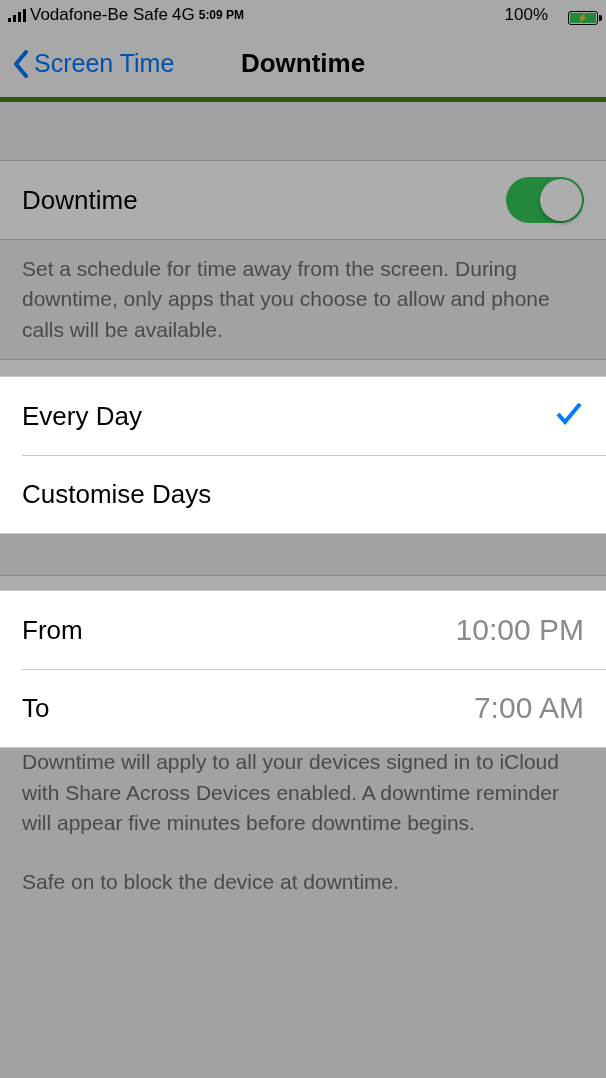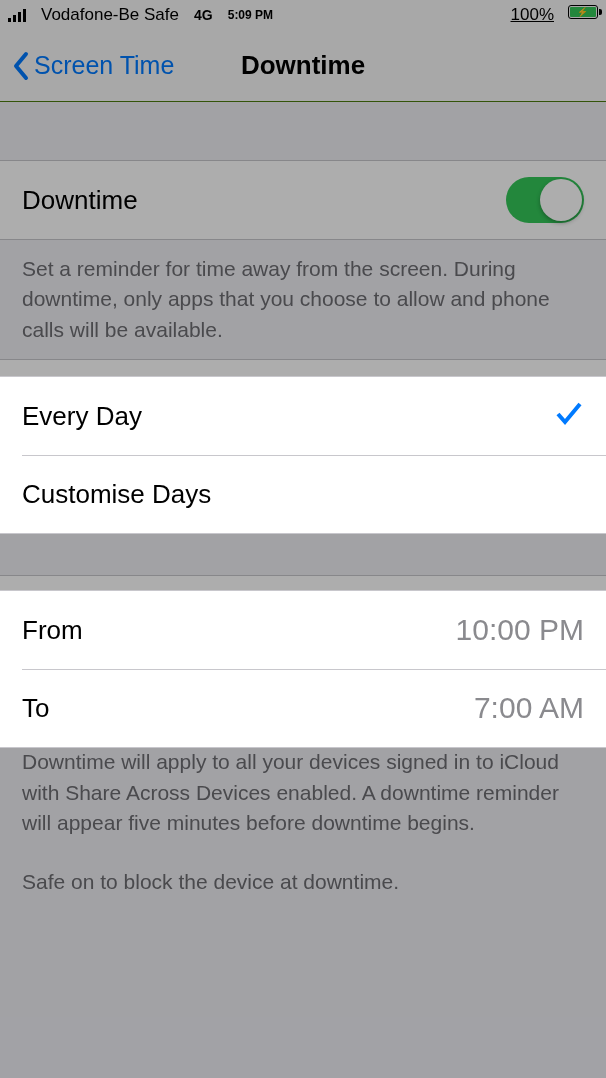--- a/index.html
+++ b/index.html
@@ -15,51 +15,51 @@
   .status-bar {
     height: 30px;
     background: #f8f8f8;
     display: flex;
     align-items: center;
     justify-content: space-between;
     padding: 0 8px;
     font-size: 17px;
     font-weight: 600;
   }
-  .status-left { display: flex; align-items: center; gap: 15px; }
-  .status-right { display: flex; align-items: flex-start; gap: 14px; text-decoration: underline; }
+  .status-left { display: flex; align-items: center; gap: 4px; }
+  .status-right { display: flex; align-items: flex-end; gap: 20px; }
   .signal-bars { display: flex; align-items: flex-end; gap: 2px; height: 14px; }
   .signal-bars span { width: 3px; background: #000; display: inline-block; }
   .signal-bars span:nth-child(1){height:4px;}
   .signal-bars span:nth-child(2){height:7px;}
   .signal-bars span:nth-child(3){height:10px;}
   .signal-bars span:nth-child(4){height:13px;}
   .carrier { font-weight: 400; font-size: 17px; }
-  .net { font-weight: 700; font-size: 14px; }
+  .net { font-weight: 400; font-size: 17px; }
   .time { font-weight: 700; font-size: 12px; }
   .batt-pct { font-weight: 400; font-size: 17px; }
   .battery {
     width: 30px; height: 14px; border: 1.5px solid #000; border-radius: 3px;
     position: relative; display: inline-block;
   }
   .battery::after {
     content:""; position:absolute; right:-5px; top:3px; width:3px; height:6px;
     background:#000; border-radius:0 2px 2px 0;
   }
   .battery .fill {
     position:absolute; left:1px; top:1px; bottom:1px; right:1px;
     background:#34c759; border-radius:1px;
     display:flex; align-items:center; justify-content:center;
   }
   .battery .bolt { font-size:9px; color:#000; line-height:1; }
 
   .nav-bar {
     height: 72px;
     background: #f8f8f8;
-    border-bottom: 1px solid #4d7c0f;
+    border-bottom: 5px solid #4d7c0f;
     display: flex;
     align-items: center;
     position: relative;
     padding: 0 12px;
   }
   .back {
     display: flex; align-items: center; gap: 4px;
     color: #007aff; font-size: 25px;
   }
   .back svg { width: 18px; height: 30px; }
@@ -166,21 +166,21 @@
 
   <div class="group">
     <div class="cell">
       <span>Downtime</span>
       <div class="switch on">
         <div class="track"></div>
           <div class="knob"></div>
       </div>
     </div>
   </div>
-  <div class="footer-text">Set a reminder for time away from the screen. During downtime, only apps that you choose to allow and phone calls will be available.</div>
+  <div class="footer-text">Set a schedule for time away from the screen. During downtime, only apps that you choose to allow and phone calls will be available.</div>
 
   <div id="anchor-schedule"></div>
   <div class="group">
     <div class="cell">
       <span>Every Day</span>
       <span class="check"><svg viewBox="0 0 30 30">
             <polyline points="4,16 11,24 26,6"></polyline>
           </svg></span>
     </div>
     <div class="cell">

